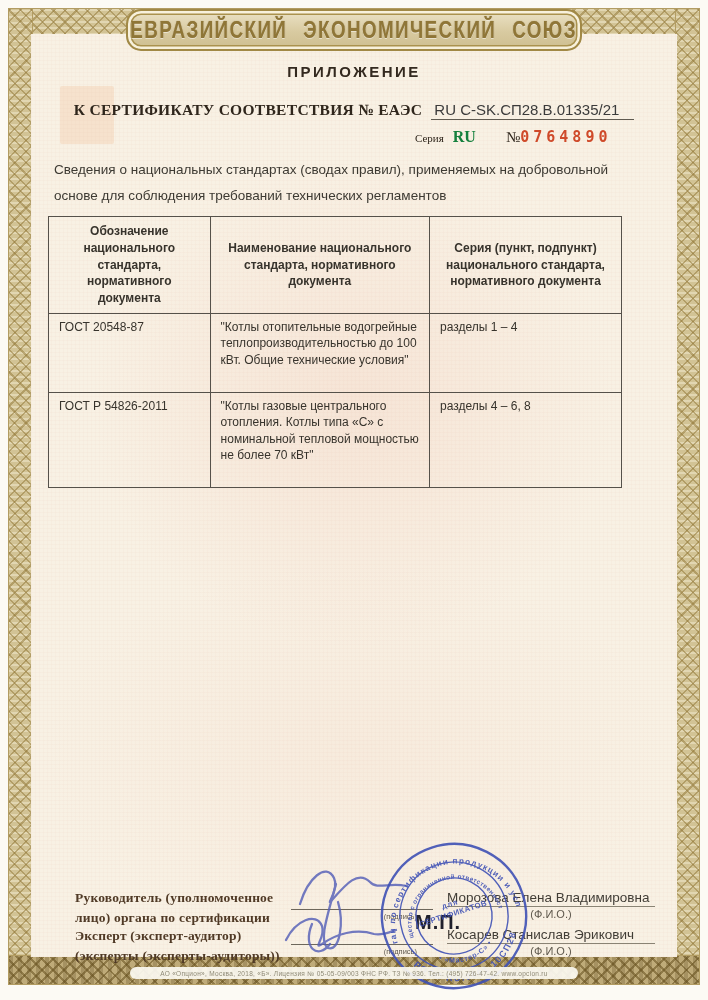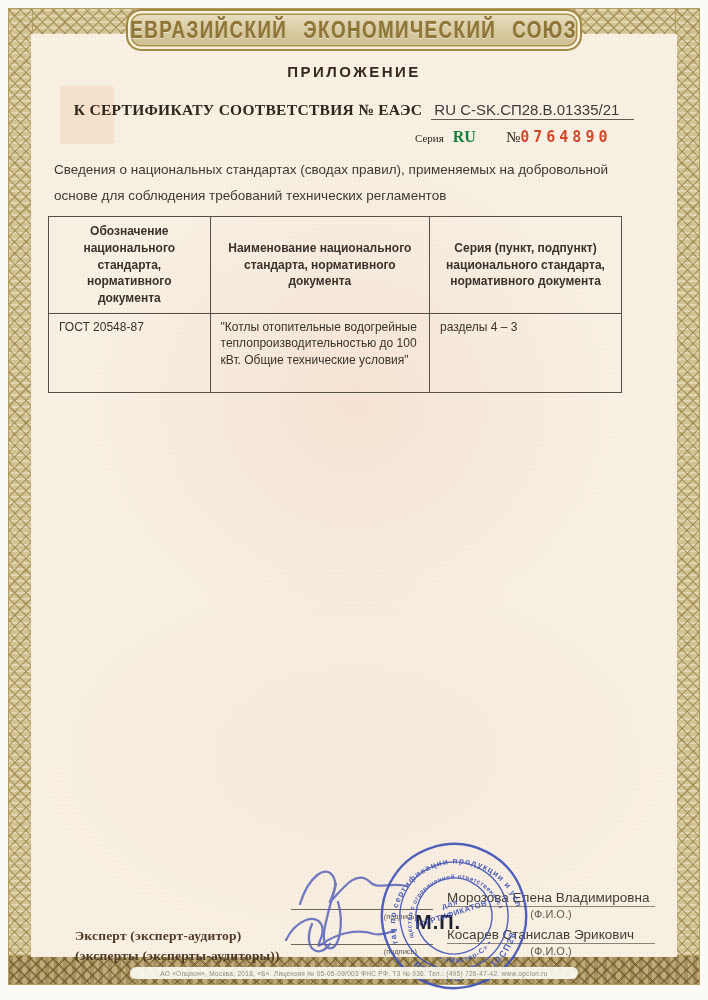--- a/index.html
+++ b/index.html
@@ -169,25 +169,31 @@
       <tr>
         <th>Обозначение национального стандарта, нормативного документа</th>
         <th>Наименование национального стандарта, нормативного документа</th>
         <th>Серия (пункт, подпункт) национального стандарта, нормативного документа</th>
       </tr>
     </thead>
     <tbody>
       <tr>
         <td>ГОСТ 20548-87</td>
         <td>"Котлы отопительные водогрейные теплопроизводительностью до 100 кВт. Общие технические условия"</td>
-        <td>разделы 4 – 3</td>
+        <td>разделы 1 – 4</td>
+      </tr>
+      <tr>
+        <td>ГОСТ Р 54826-2011</td>
+        <td>"Котлы газовые центрального отопления. Котлы типа «С» с номинальной тепловой мощностью не более 70 кВт"</td>
+        <td>разделы 4 – 6, 8</td>
       </tr>
     </tbody>
   </table>
 
+  <div class="sig-label sig-label-1">Руководитель (уполномоченное лицо) органа по сертификации</div>
   <div class="sig-line sig-line-1"></div>
   <div class="sig-caption sig-caption-1">(подпись)</div>
   <div class="fio-block fio-block-1">
     <div class="fio-name">Морозова Елена Владимировна</div>
     <div class="fio-caption">(Ф.И.О.)</div>
   </div>
 
   <div class="sig-label sig-label-2">Эксперт (эксперт-аудитор) (эксперты (эксперты-аудиторы))</div>
   <div class="sig-line sig-line-2"></div>
   <div class="sig-caption sig-caption-2">(подпись)</div>

